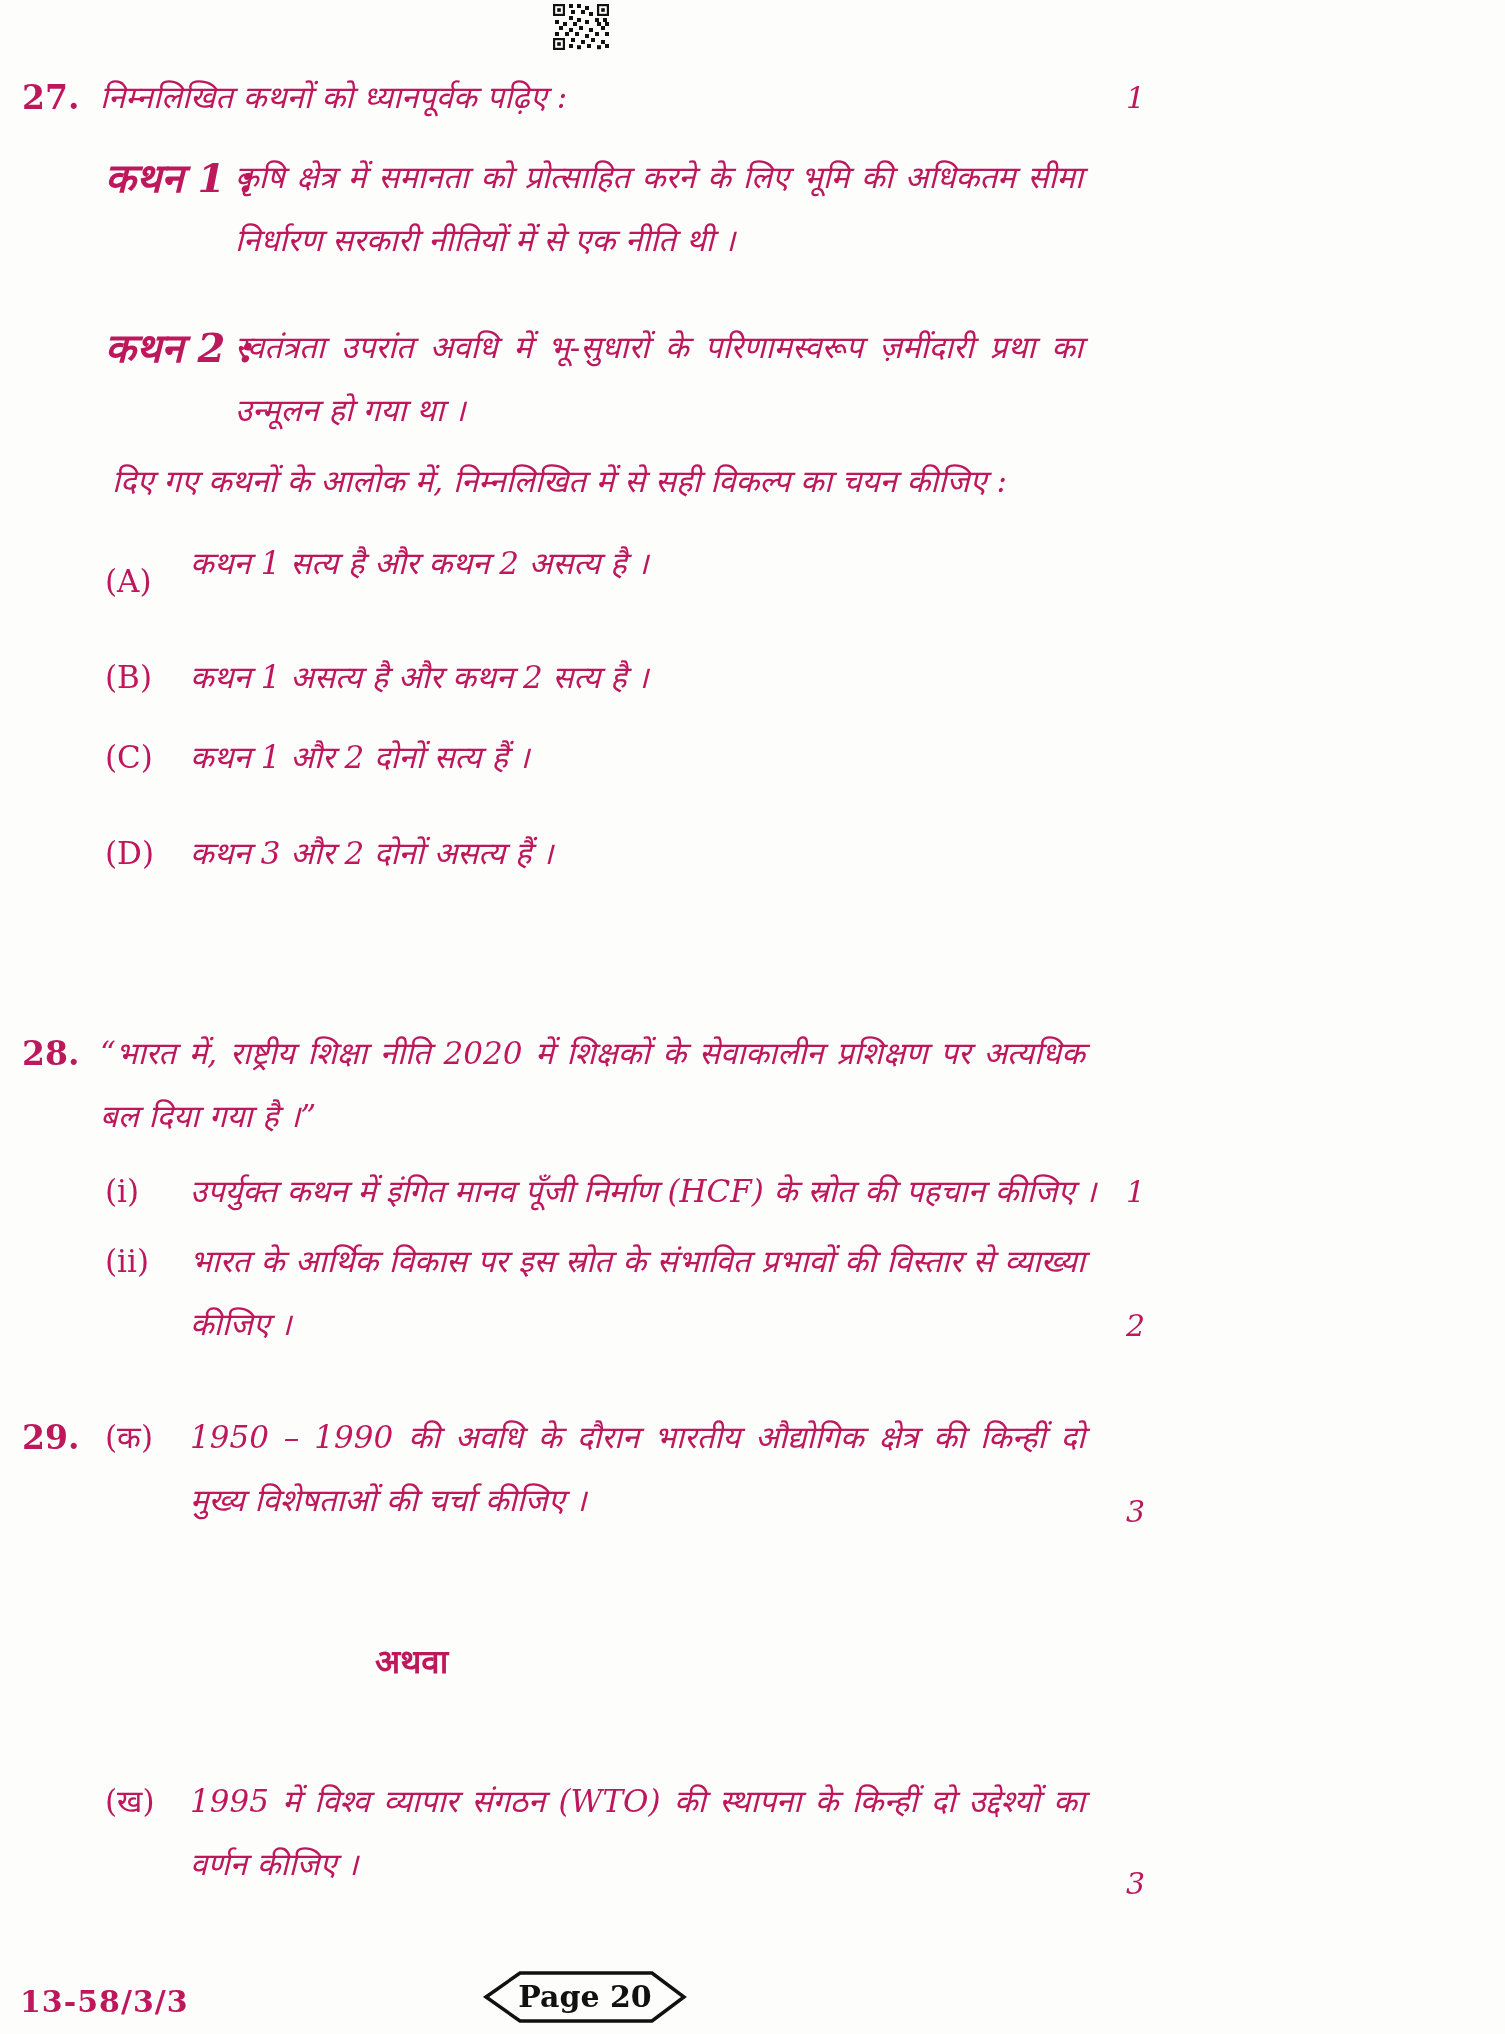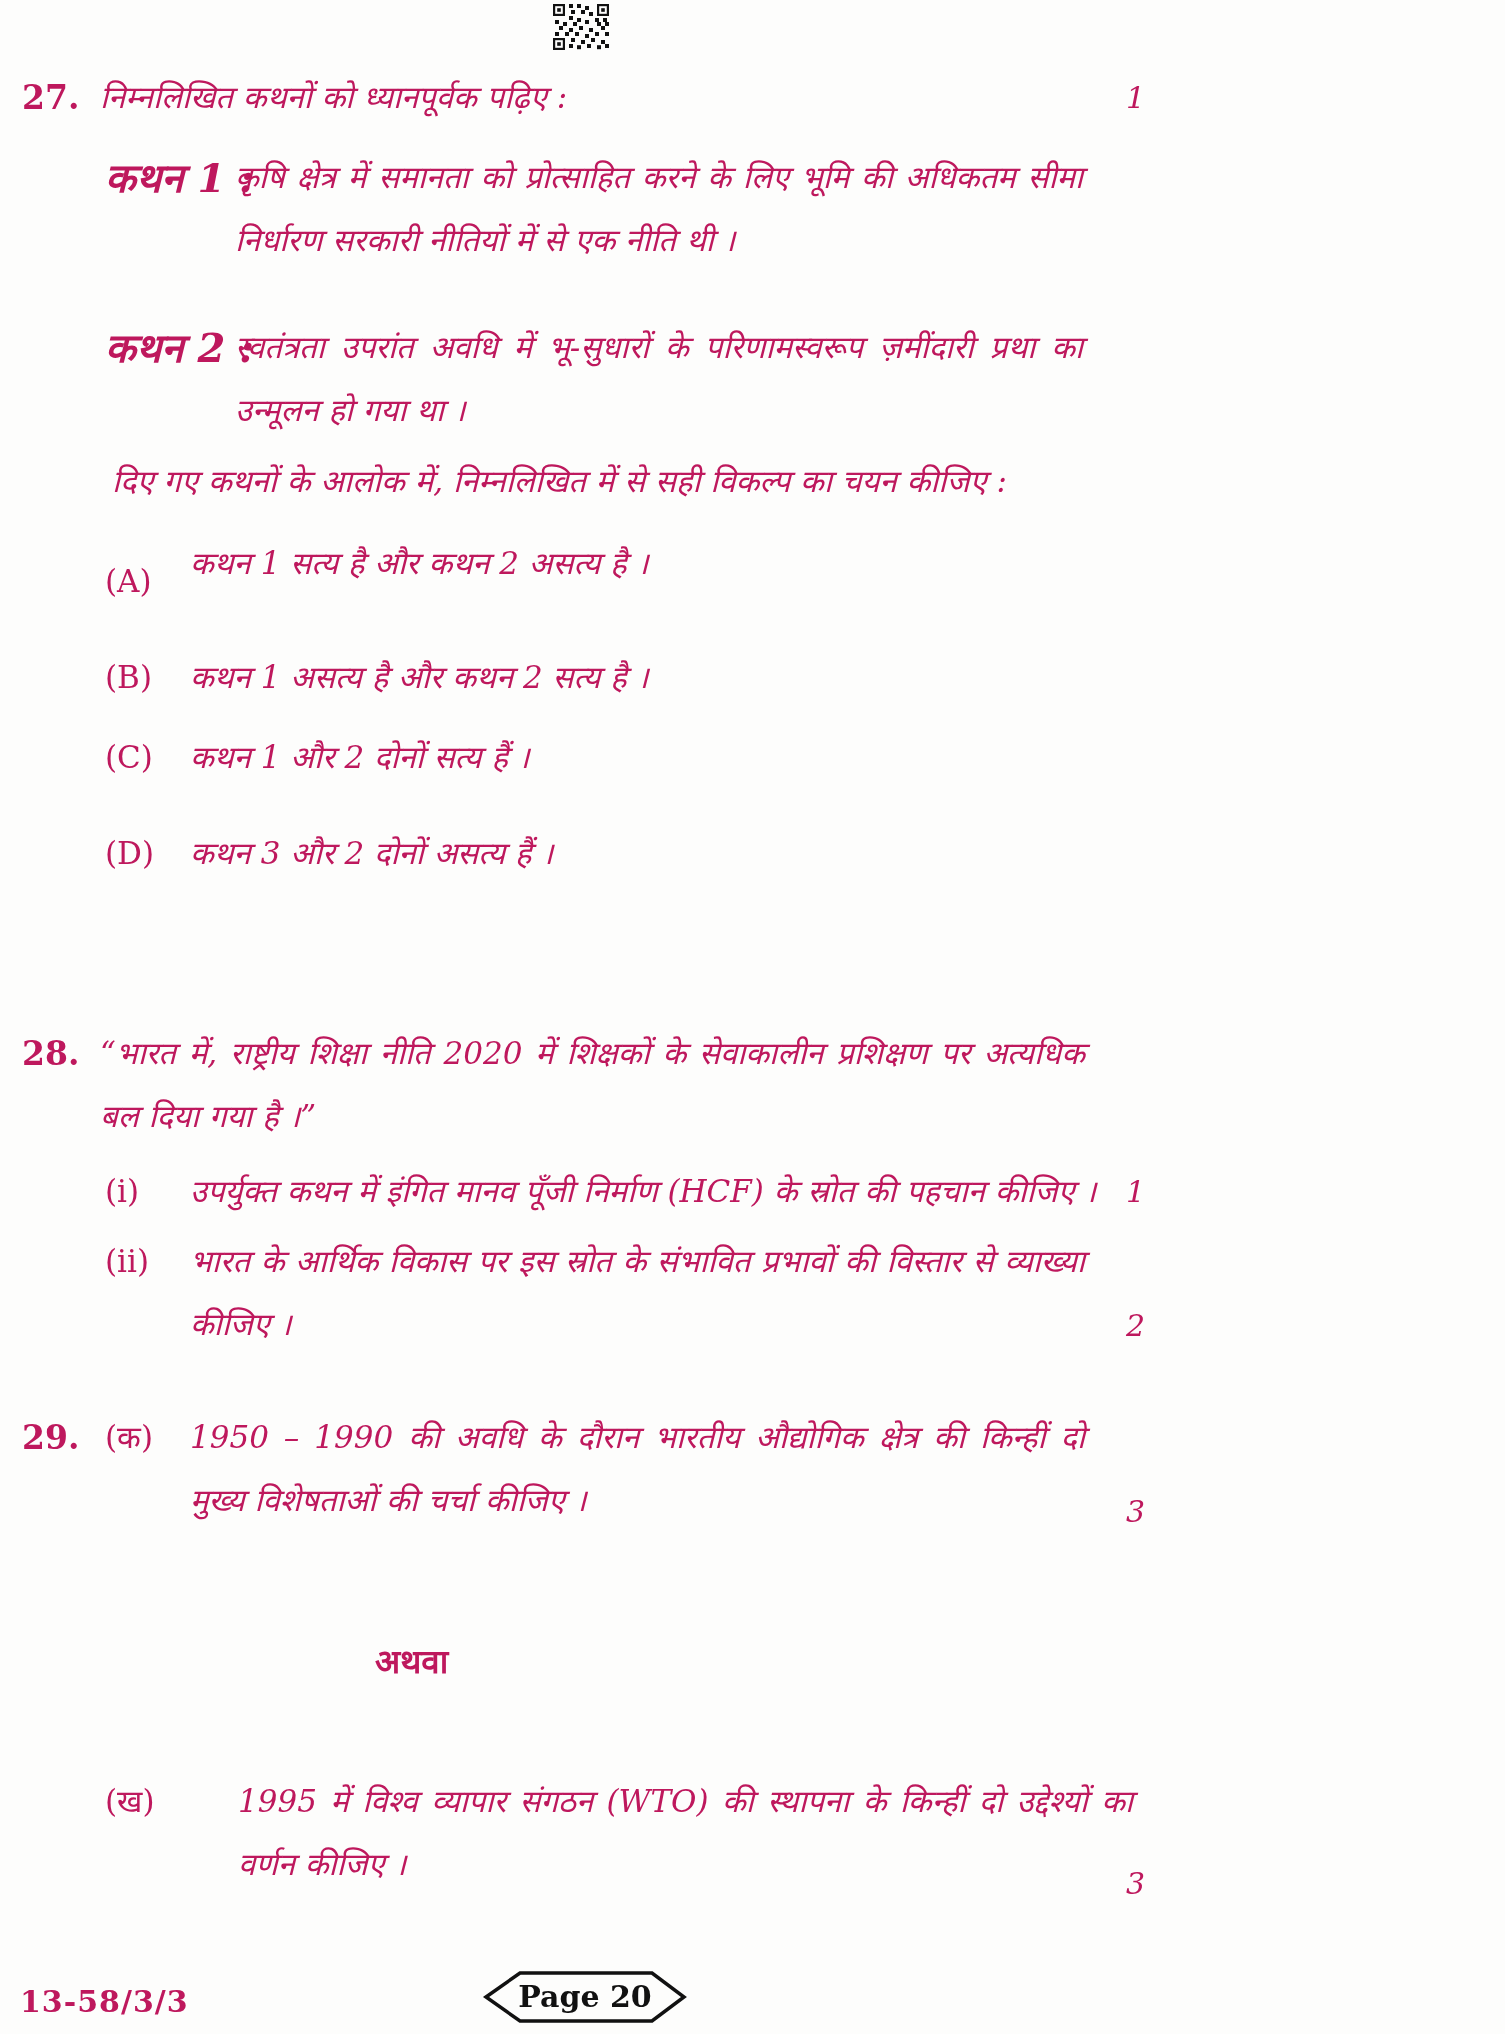--- a/index.html
+++ b/index.html
@@ -118,21 +118,21 @@
   <div class="abs mark" style="left:1085px; top:1294px;">2</div>
 
   <div class="abs qnum" style="left:22px; top:1406px;">29.</div>
   <div class="abs part-label" style="left:105px; top:1406px;">(क)</div>
   <div class="abs body-text justify" style="left:190px; top:1406px; width:895px;">1950 – 1990 की अवधि के दौरान भारतीय औद्योगिक क्षेत्र की किन्हीं दो मुख्य विशेषताओं की चर्चा कीजिए ।</div>
   <div class="abs mark" style="left:1085px; top:1480px;">3</div>
 
   <div class="abs or-label" style="left:375px; top:1630px;">अथवा</div>
 
   <div class="abs part-label" style="left:105px; top:1770px;">(ख)</div>
-  <div class="abs body-text justify" style="left:190px; top:1770px; width:895px;margin-left:48px;">1995 में विश्व व्यापार संगठन (WTO) की स्थापना के किन्हीं दो उद्देश्यों का वर्णन कीजिए ।</div>
+  <div class="abs body-text justify" style="left:190px; top:1770px; width:895px;">1995 में विश्व व्यापार संगठन (WTO) की स्थापना के किन्हीं दो उद्देश्यों का वर्णन कीजिए ।</div>
   <div class="abs mark" style="left:1085px; top:1852px;">3</div>
 
   <div class="abs footer-code" style="left:20px; top:1984px;">13-58/3/3</div>
 
   <div class="abs" style="left:482px; top:1968px;">
     <svg width="206" height="58" viewBox="0 0 206 58" xmlns="http://www.w3.org/2000/svg">
       <polygon points="4,29 38,5 170,5 202,29 170,53 38,53" fill="none" stroke="#111" stroke-width="3.5"></polygon>
       <text x="103" y="39" text-anchor="middle" font-size="30" class="badge-text" fill="#111">Page 20</text>
     </svg>
   </div>

